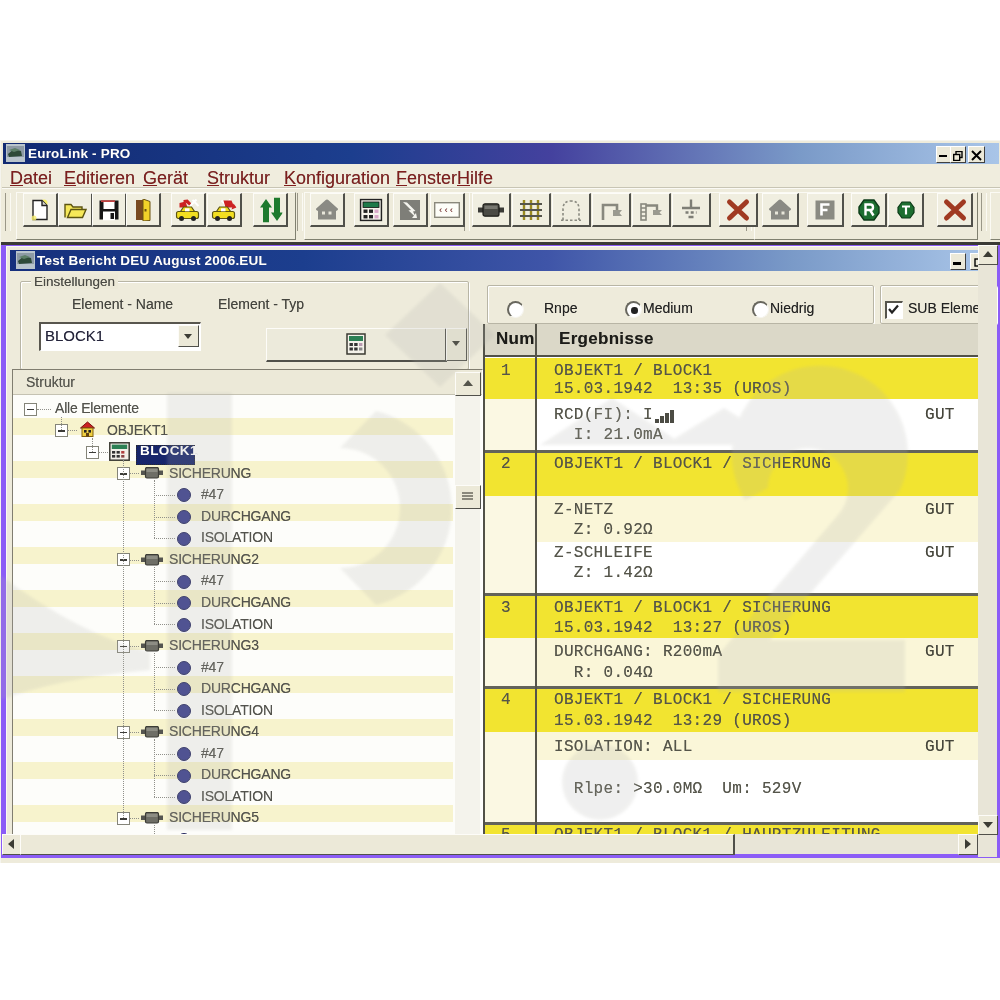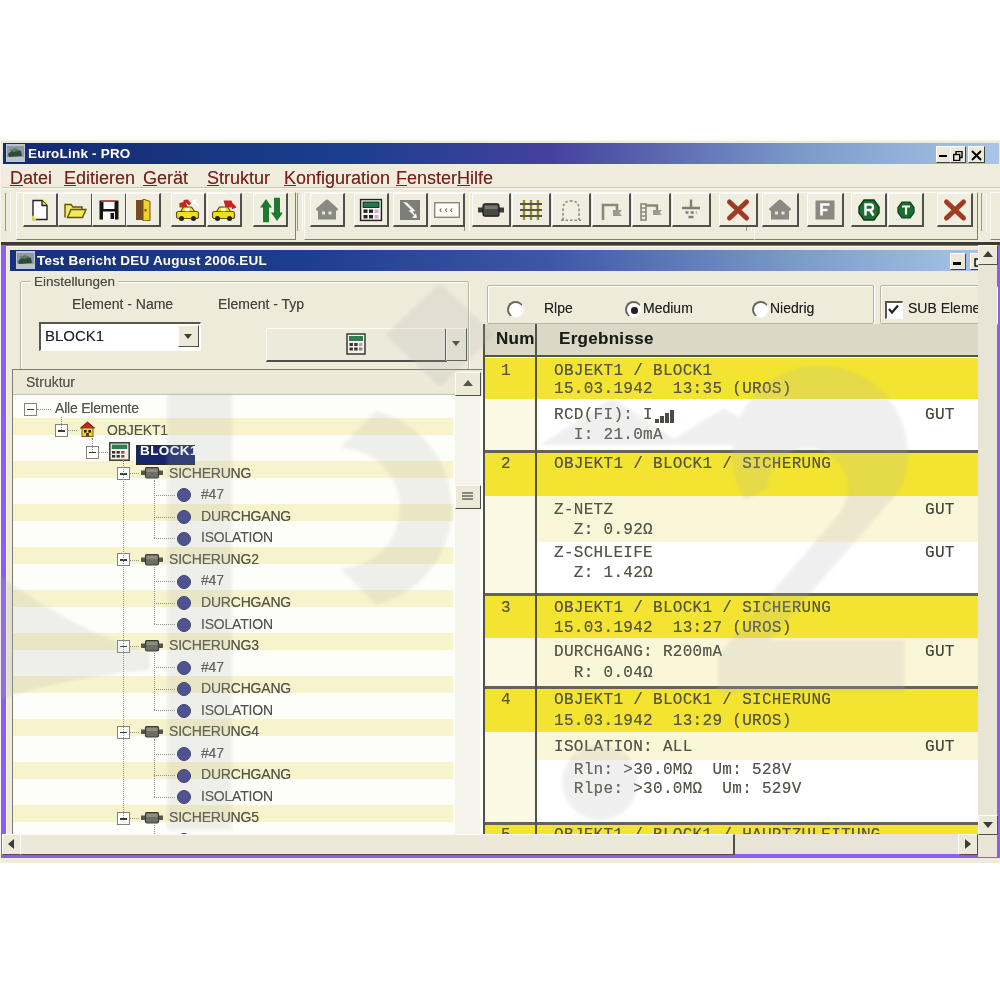--- a/index.html
+++ b/index.html
@@ -502,21 +502,21 @@
             </div>
             <div class="arrowbox" style="left:0;top:113px;width:24px;height:22px;background:#ece9d8">
               <div style="position:absolute;left:6px;top:6px;width:11px;height:1.5px;background:#8a887c;box-shadow:0 3px 0 #8a887c,0 6px 0 #8a887c"></div>
             </div>
           </div>
         </div>
 
         <div class="gbox" style="left:480px;top:38px;width:385px;height:37px"></div>
         <div class="gbox" style="left:873px;top:38px;width:115px;height:37px"></div>
         <div class="radio" style="left:500px;top:54px"></div>
-        <div class="flabel" style="left:537px;top:53px;color:#222">Rlpe</div>
+        <div class="flabel" style="left:537px;top:53px;color:#222">Rnpe</div>
         <div class="radio sel" style="left:618px;top:54px"></div>
         <div class="flabel" style="left:636px;top:53px;color:#222">Medium</div>
         <div class="radio" style="left:745px;top:54px"></div>
         <div class="flabel" style="left:763px;top:53px;color:#222">Niedrig</div>
         <div class="abs" style="left:878px;top:54px;width:15px;height:15px;background:#fff;border-top:2px solid #55544c;border-left:2px solid #55544c;border-right:1px solid #fff;border-bottom:1px solid #fff">
           <svg width="13" height="13" style="position:absolute;left:0px;top:0px">
               <path d="M2 6 L5 9.5 L11 2.5" stroke="#222" stroke-width="2.2" fill="none"></path>
             </svg>
         </div>
         <div class="flabel" style="left:901px;top:53px;color:#222">SUB Element</div>
@@ -563,21 +563,20 @@
           <div class="mono abs" style="left:69px;top:274.5px">OBJEKT1 / BLOCK1 / SICHERUNG</div>
           <div class="mono abs" style="left:69px;top:294.5px">15.03.1942  13:27 (UROS)</div>
           <div class="mono abs" style="left:69px;top:318.5px">DURCHGANG: R200mA</div>
           <div class="gut abs" style="top:318.5px">GUT</div>
           <div class="mono abs" style="left:69px;top:339.5px">  R: 0.04Ω</div>
           <div class="mono abs" style="left:16px;top:366.5px">4</div>
           <div class="mono abs" style="left:69px;top:366.5px">OBJEKT1 / BLOCK1 / SICHERUNG</div>
           <div class="mono abs" style="left:69px;top:387.5px">15.03.1942  13:29 (UROS)</div>
           <div class="mono abs" style="left:69px;top:413.5px">ISOLATION: ALL</div>
           <div class="gut abs" style="top:413.5px">GUT</div>
-          <div class="mono abs" style="left:69px;top:436.5px">  Rln: &gt;30.0MΩ  Um: 528V</div>
           <div class="mono abs" style="left:69px;top:455.5px">  Rlpe: &gt;30.0MΩ  Um: 529V</div>
           <div class="mono abs" style="left:16px;top:501.5px">5</div>
           <div class="mono abs" style="left:69px;top:501.5px">OBJEKT1 / BLOCK1 / HAUPTZULEITUNG</div>
         </div>
       </div>
 
       <div class="abs" style="left:977px;top:0px;width:19px;height:612px;background:#e8e5d7">
         <div class="arrowbox" style="left:0;top:0;width:18px;height:18px">
           <div class="tri" style="left:4px;top:5px;border-left:5px solid transparent;border-right:5px solid transparent;border-bottom:6px solid #3c3c34;"></div>
         </div>

